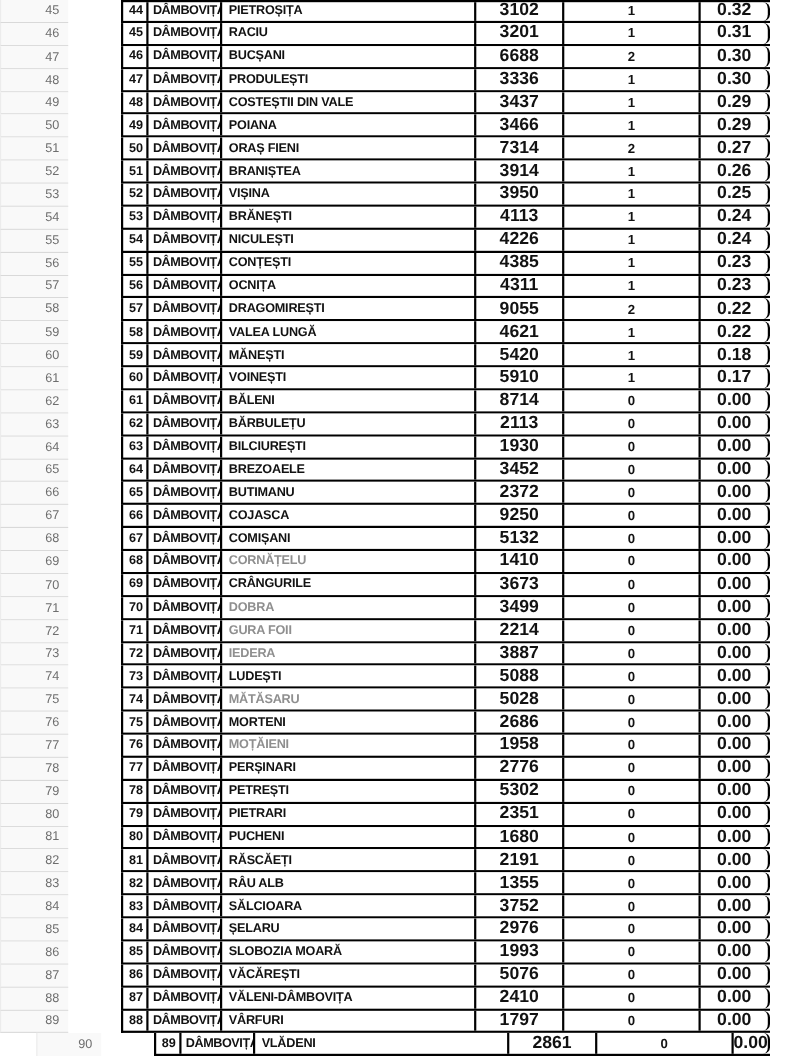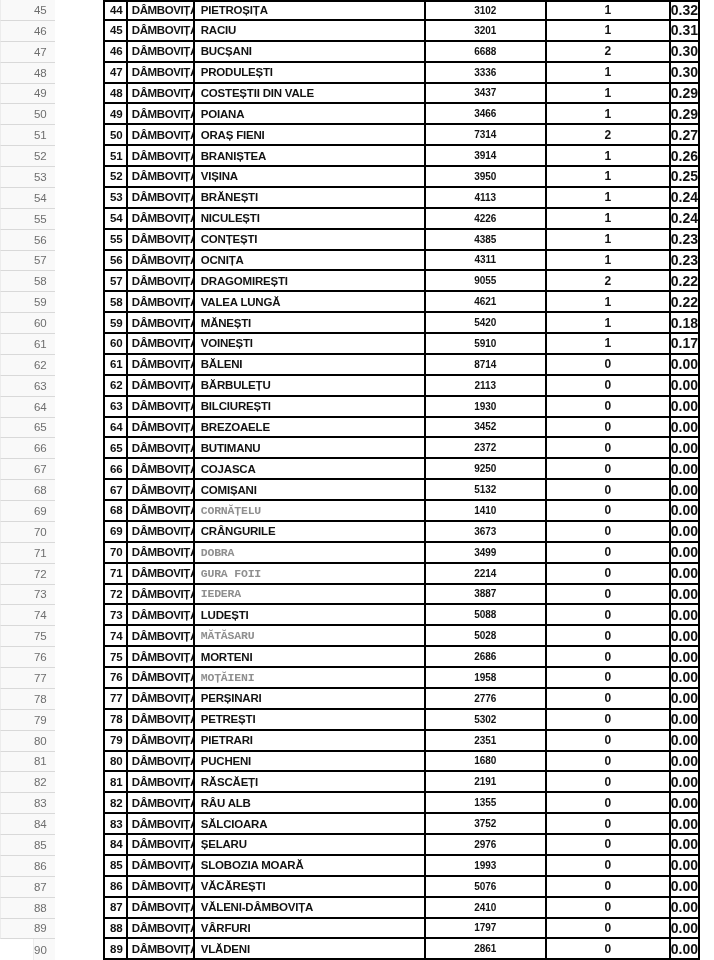--- a/index.html
+++ b/index.html
@@ -56,24 +56,24 @@
     align-items: center;
     font-weight: 700;
     color: #121212;
     font-size: 11.5px;
     overflow: hidden;
     white-space: nowrap;
   }
   .c-index    { width: 23px;  justify-content: flex-end; padding-right: 3px; }
   .c-county   { width: 67px;  padding-left: 4px; letter-spacing: -0.4px; }
   .c-locality { width: 231px; padding-left: 6px; letter-spacing: -0.2px; }
-  .c-pop      { width: 121px;  justify-content: center; font-size: 10px; }
+  .c-pop      { width: 80px;  justify-content: center; font-size: 16px; }
   .c-cases    { width: 124px; justify-content: center; font-size: 12px; }
-  .c-rate     { flex: 1;      justify-content: center; font-size: 14px; }
-  .muted      { color: #8f8f8f; font-family: Liberation Mono, monospace; }
+  .c-rate     { flex: 1;      justify-content: center; font-size: 16px; border-radius: 6px; }
+  .muted      { color: #8f8f8f; }
 </style>
 </head>
 <body>
 
 <div class="sheet">
     <div class="trow">
     <div class="gutter">45</div>
     <div class="cells">
       <div class="c c-index">44</div>
       <div class="c c-county">DÂMBOVIȚA</div>

